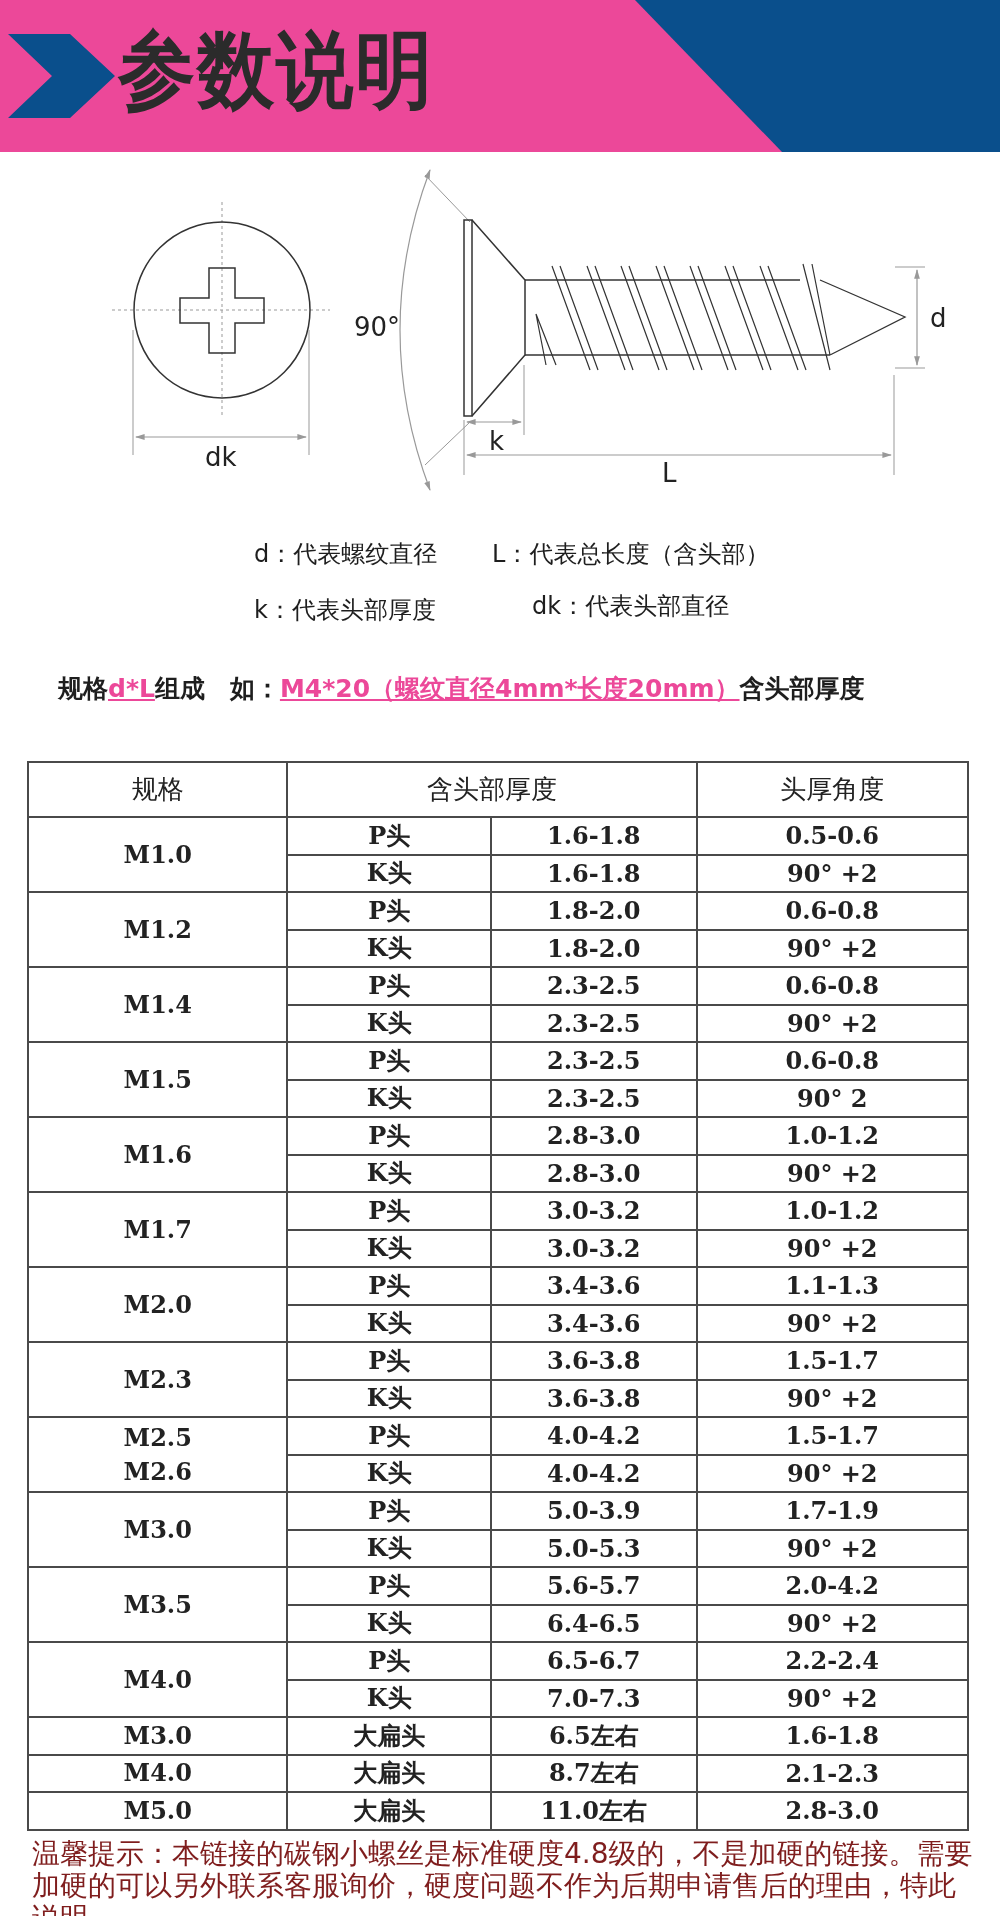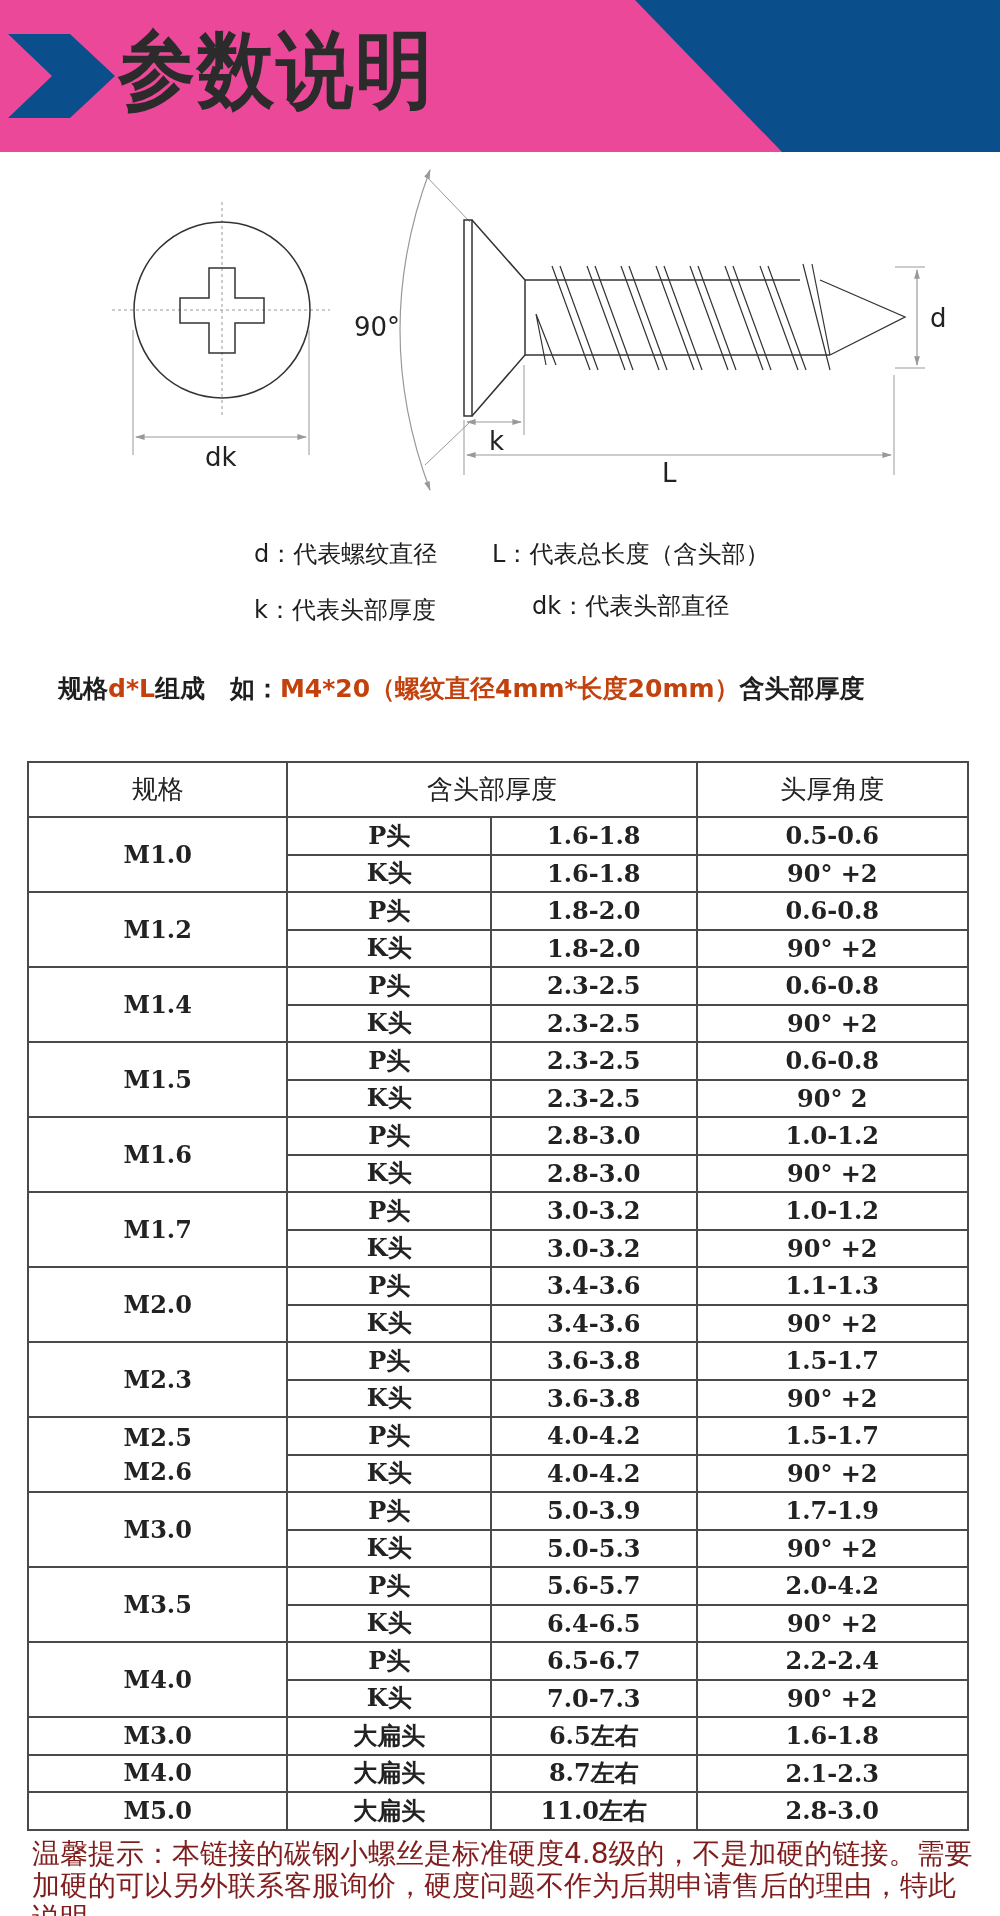--- a/index.html
+++ b/index.html
@@ -17,21 +17,21 @@
   .diagram svg { width: 1000px; height: 340px; }
   .dim-label { font-family: "DejaVu Sans", sans-serif; font-size: 26px; fill: #222; }
 
   
   .legend { position: absolute; left: 0; top: 538px; width: 1000px; }
   .legend-row { position: absolute; height: 36px; font-size: 24px; font-weight: normal; color: #1e1e1e; white-space: nowrap; }
   .legend-row span { display: inline-block; }
 
   
   .spec-line { position: absolute; left: 58px; top: 672px; font-size: 25px; font-weight: bold; white-space: nowrap; color: #1e1e1e; }
-  .spec-line .red { color: #c2410c; }
+  .spec-line .red { color: #ec4899; text-decoration: underline; }
 
   
   .table { position: absolute; left: 27px; top: 761px; width: 942px; border-collapse: collapse; font-family: "DejaVu Serif", serif; font-size: 24px; color: #222; }
   .table td, .table th { border: 2px solid #4a4a4a; text-align: center; vertical-align: middle; padding: 0; font-weight: bold; }
   .table th { height: 55px; font-weight: normal; font-size: 26px; }
   .table td { height: 37.5px; }
   .table .col-spec { width: 260px; }
   .table .col-type { width: 204px; }
   .table .col-dia { width: 206px; }
   .table .col-ang { width: 272px; }

